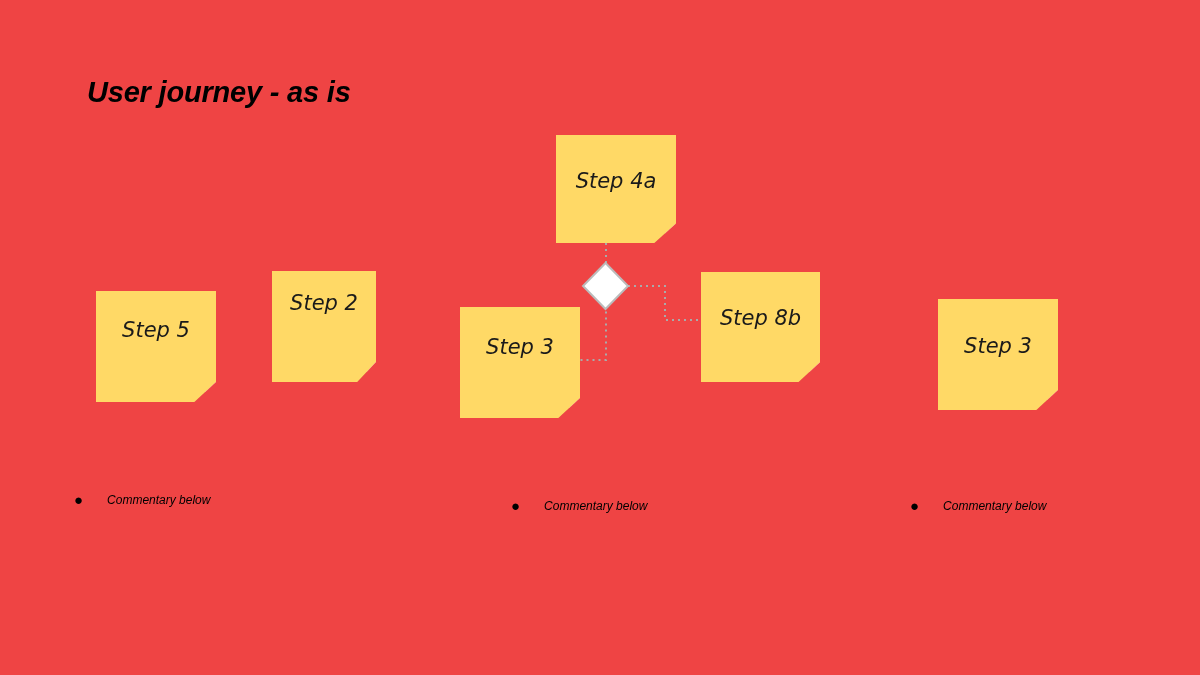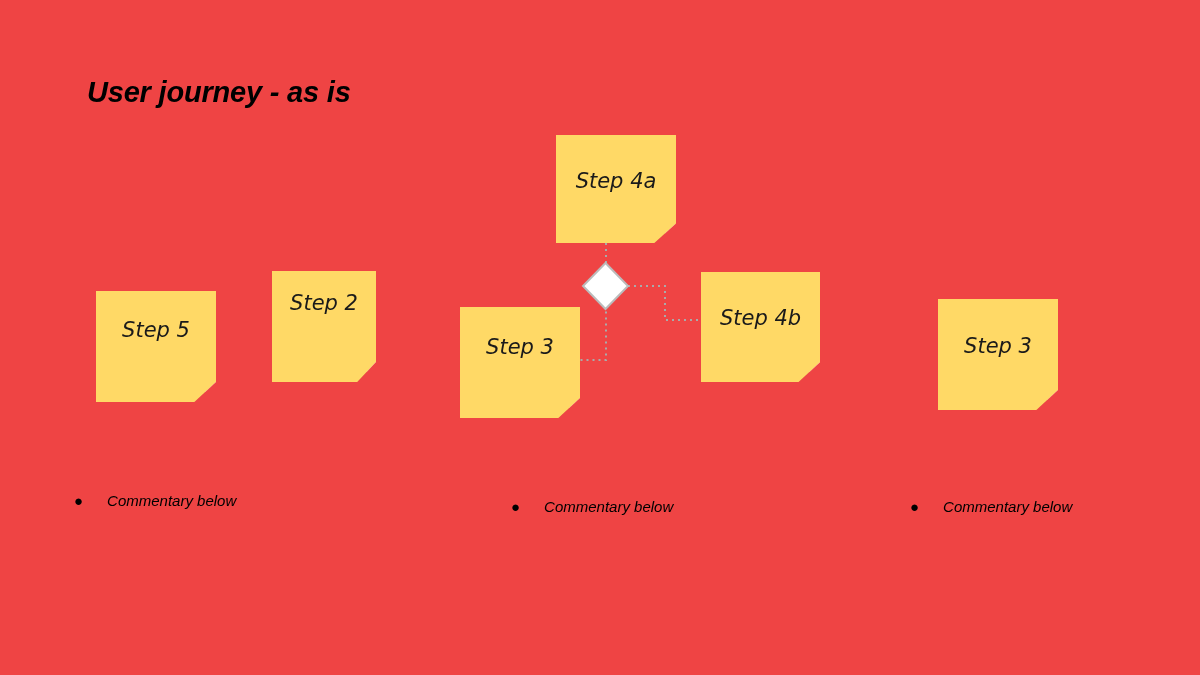--- a/index.html
+++ b/index.html
@@ -102,21 +102,21 @@
     white-space: nowrap;
   }
   .commentary-bullet {
     font-size: 15px;
     line-height: 1;
     color: #000000;
     margin-right: 24px;
   }
   .commentary-text {
     font-family: "Liberation Sans", sans-serif;
-    font-size: 15px;
+    font-size: 12px;
     color: #000000;
   }
   #commentary-1 { left: 74px;  top: 492px; }
   #commentary-2 { left: 511px; top: 498px; }
   #commentary-3 { left: 910px; top: 498px; }
 </style>
 </head>
 <body>
 
 <div id="slide">
@@ -148,21 +148,21 @@
     <span class="note-label">Step 3</span>
     <span class="note-fold"></span>
   </div>
 
   <div class="note" id="note-step4a">
     <span class="note-label">Step 4a</span>
     <span class="note-fold"></span>
   </div>
 
   <div class="note" id="note-step4b">
-    <span class="note-label">Step 4b</span>
+    <span class="note-label">Step 8b</span>
     <span class="note-fold"></span>
   </div>
 
   <div class="note" id="note-step5">
     <span class="note-label">Step 3</span>
     <span class="note-fold"></span>
   </div>
 
   <div class="commentary" id="commentary-1">
     <span class="commentary-bullet">●</span>

